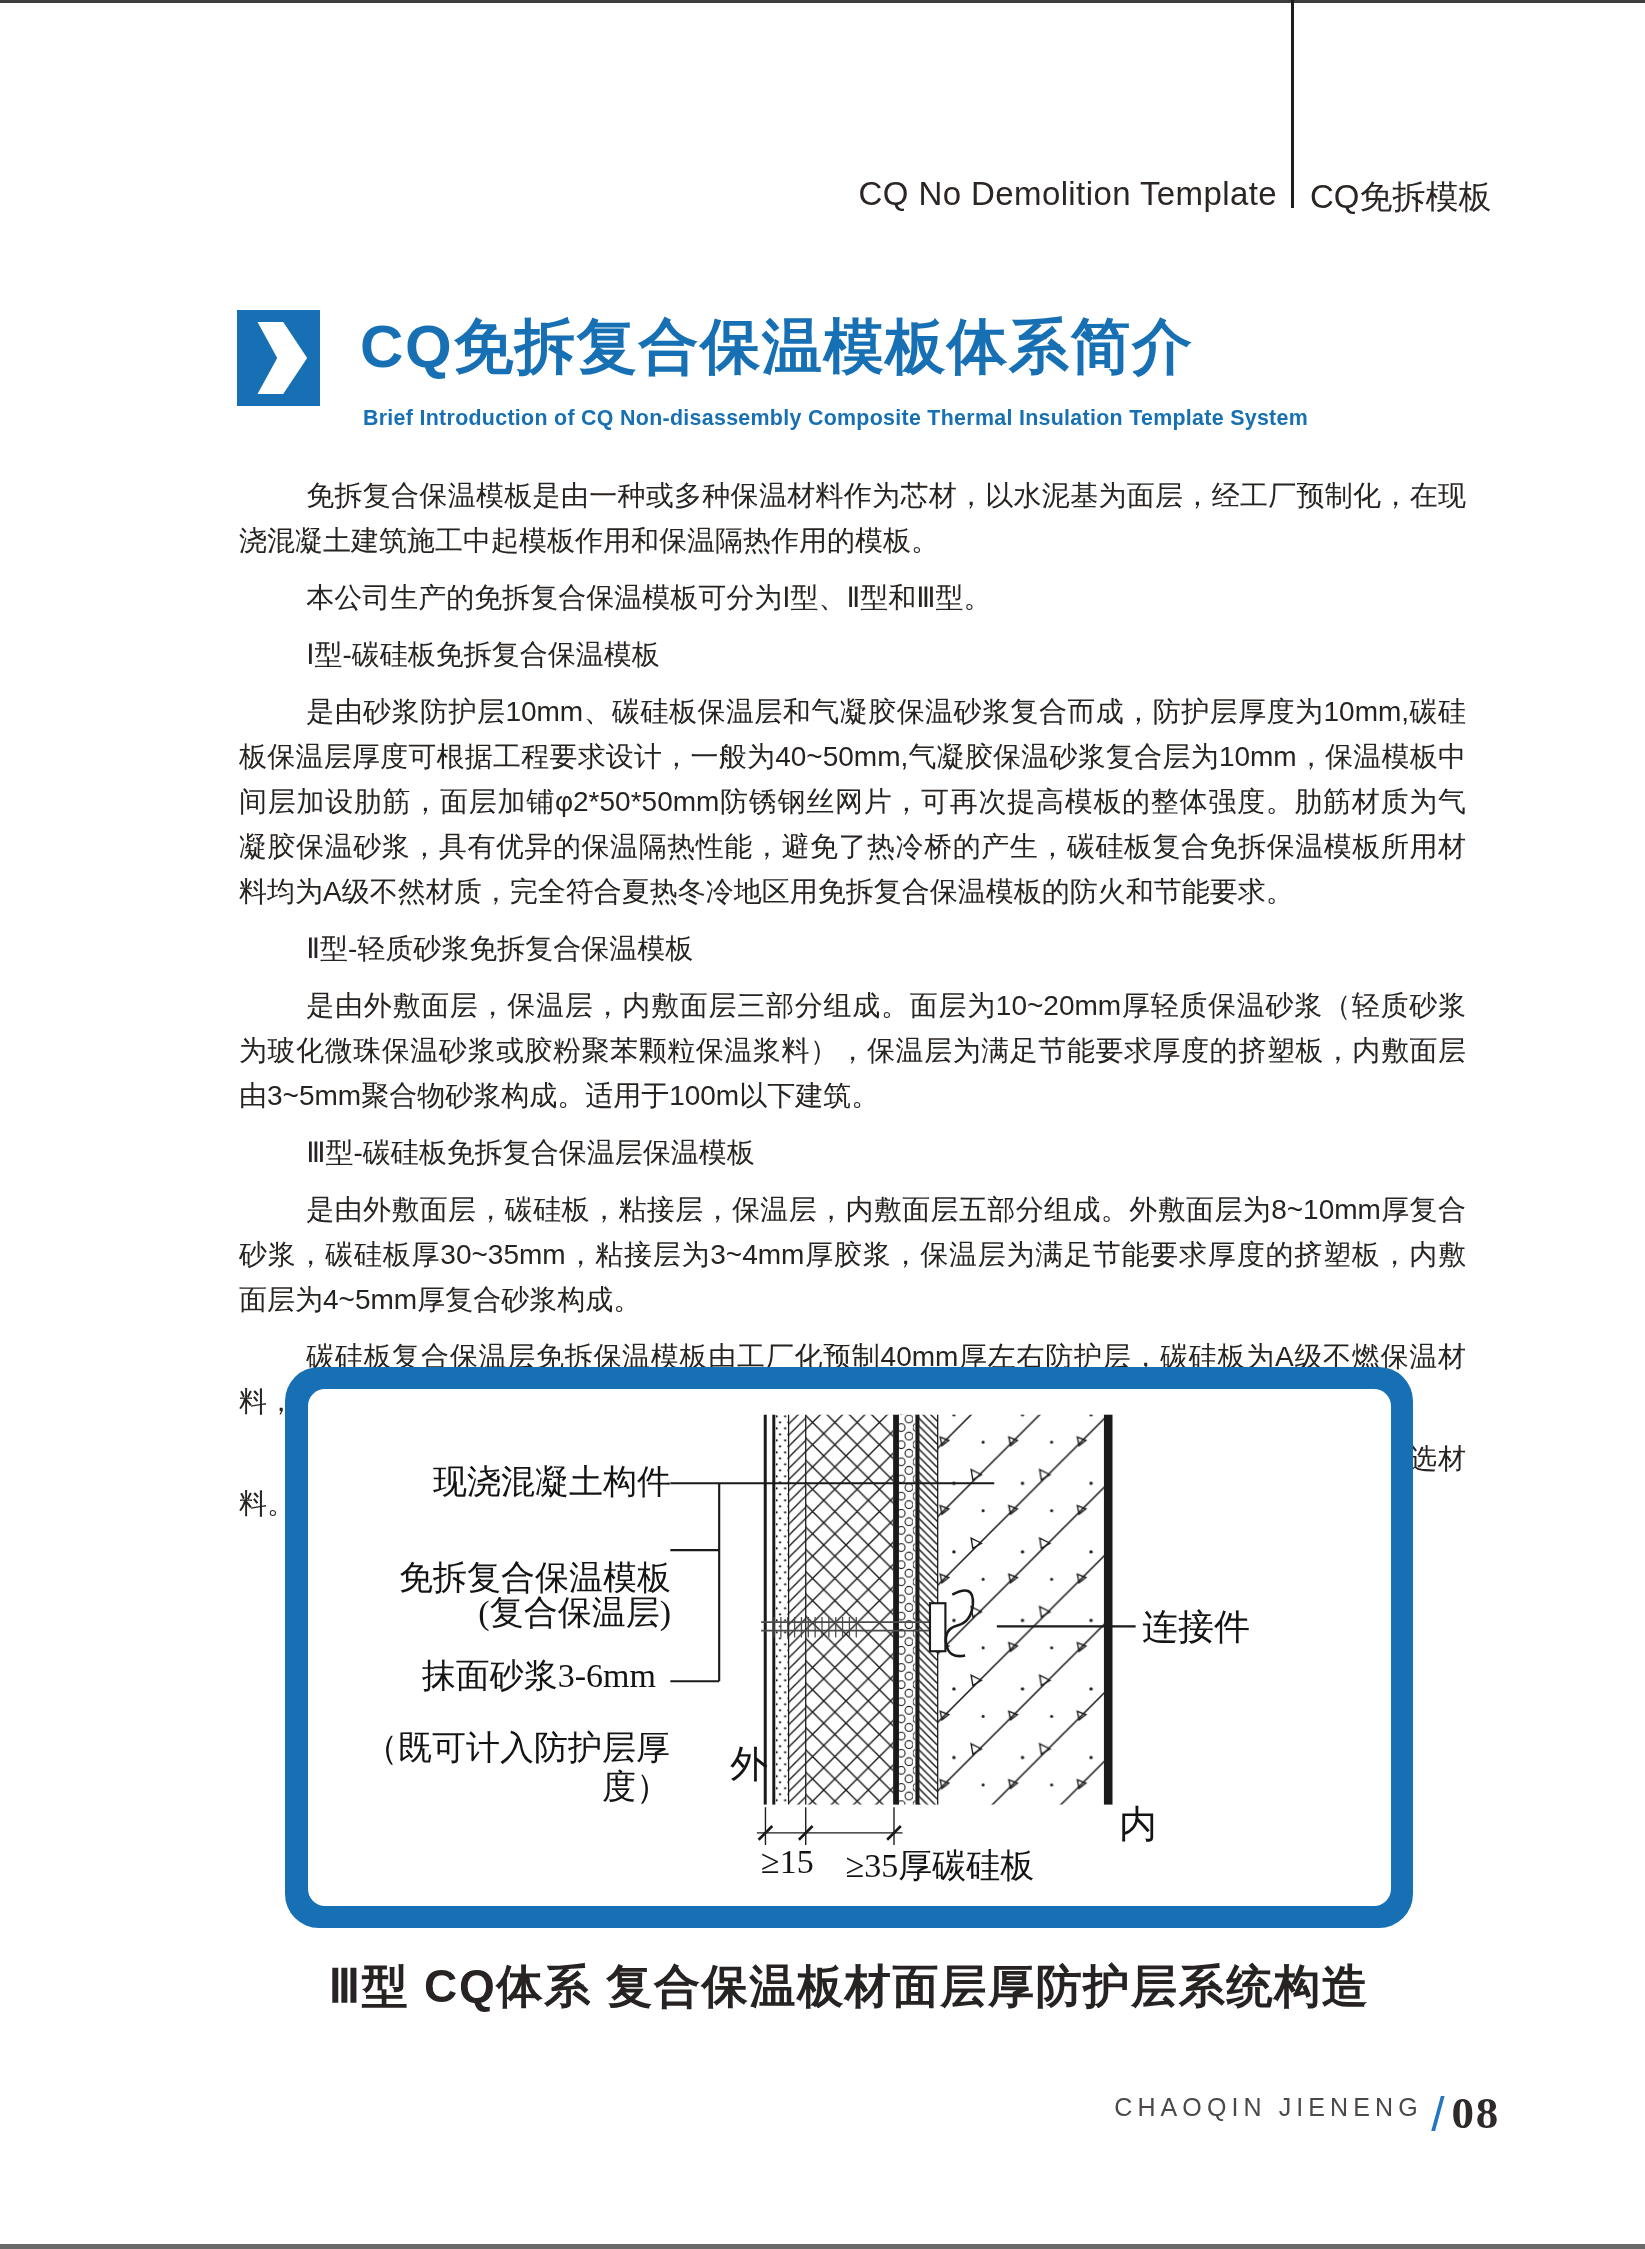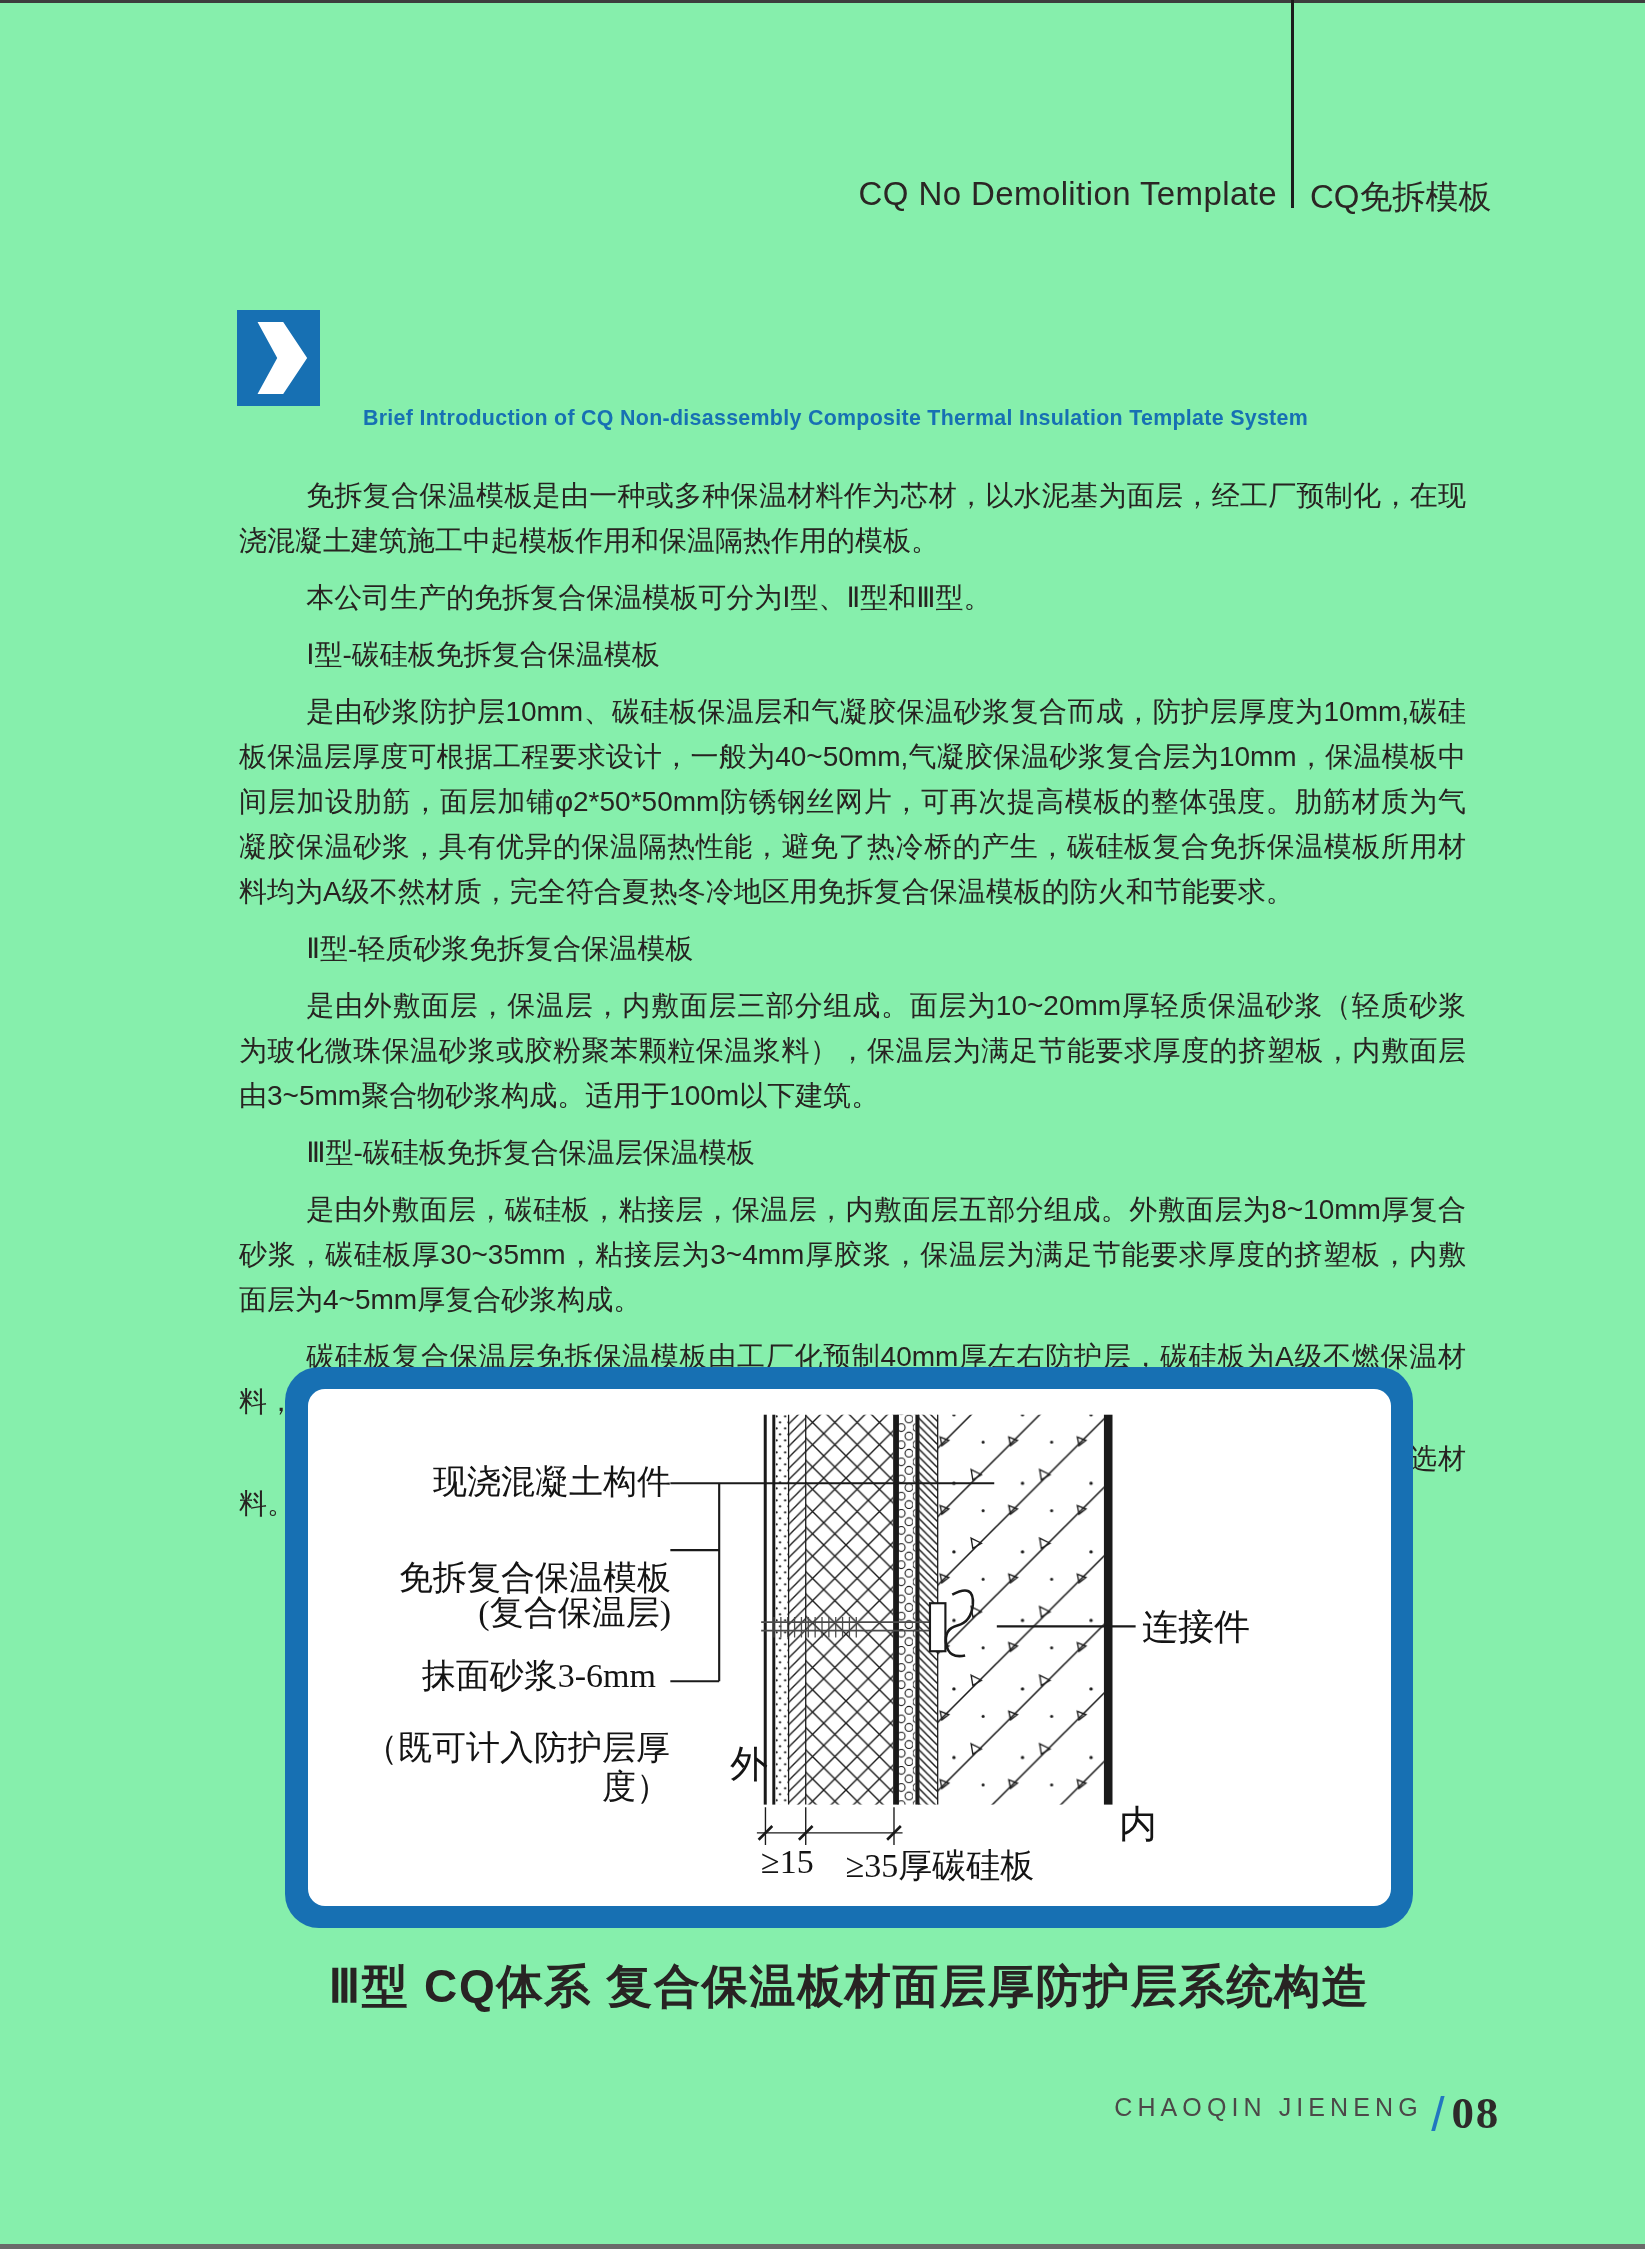--- a/index.html
+++ b/index.html
@@ -1,16 +1,16 @@
 <!DOCTYPE html>
 <html style="font-size:13.7px"><head>
 <meta charset="utf-8">
 <style>
   html,body{margin:0;padding:0;background:#e8e8e8;}
-  #page{position:relative;width:1646px;height:2250px;background:#86efac;
+  #page{position:relative;width:1646px;height:2250px;background:#ffffff;
         font-family:"Liberation Sans",sans-serif;overflow:hidden;}
   .abs{position:absolute;}
   
   #top-strip{left:0;top:0;width:1646px;height:3.4px;background:#3d3d3d;}
   #bottom-strip{left:0;top:2244px;width:1646px;height:6px;background:#6a6a6a;}
   
   #header-divider{left:1291px;top:0;width:2.6px;height:208px;background:#1c1c1c;}
   #header-en{left:840px;top:175px;width:437px;text-align:right;font-size:33px;color:#2b2624;font-weight:500;letter-spacing:0.4px;}
   #header-zh{left:1310px;top:175px;font-size:33px;color:#2b2624;font-weight:500;}
   
@@ -52,20 +52,21 @@
 
   <div class="abs" id="header-divider"></div>
   <div class="abs" id="header-en">CQ No Demolition Template</div>
   <div class="abs" id="header-zh">CQ免拆模板</div>
 
   <div class="abs" id="title-icon">
     <svg width="83" height="96" viewBox="0 0 97 112">
       <polygon points="24,14 54,14 82,56 54,98 24,98 47,56" fill="#ffffff"></polygon>
     </svg>
   </div>
+  <div class="abs" id="title-zh">CQ免拆复合保温模板体系简介</div>
   <div class="abs" id="title-en">Brief Introduction of CQ Non-disassembly Composite Thermal Insulation Template System</div>
 
   <div class="abs" id="body-text">
     <p>免拆复合保温模板是由一种或多种保温材料作为芯材，以水泥基为面层，经工厂预制化，在现浇混凝土建筑施工中起模板作用和保温隔热作用的模板。</p>
     <p>本公司生产的免拆复合保温模板可分为Ⅰ型、Ⅱ型和Ⅲ型。</p>
     <p>Ⅰ型-碳硅板免拆复合保温模板</p>
     <p>是由砂浆防护层10mm、碳硅板保温层和气凝胶保温砂浆复合而成，防护层厚度为10mm,碳硅板保温层厚度可根据工程要求设计，一般为40~50mm,气凝胶保温砂浆复合层为10mm，保温模板中间层加设肋筋，面层加铺φ2*50*50mm防锈钢丝网片，可再次提高模板的整体强度。肋筋材质为气凝胶保温砂浆，具有优异的保温隔热性能，避免了热冷桥的产生，碳硅板复合免拆保温模板所用材料均为A级不然材质，完全符合夏热冬冷地区用免拆复合保温模板的防火和节能要求。</p>
     <p>Ⅱ型-轻质砂浆免拆复合保温模板</p>
     <p>是由外敷面层，保温层，内敷面层三部分组成。面层为10~20mm厚轻质保温砂浆（轻质砂浆为玻化微珠保温砂浆或胶粉聚苯颗粒保温浆料），保温层为满足节能要求厚度的挤塑板，内敷面层由3~5mm聚合物砂浆构成。适用于100m以下建筑。</p>
     <p>Ⅲ型-碳硅板免拆复合保温层保温模板</p>

